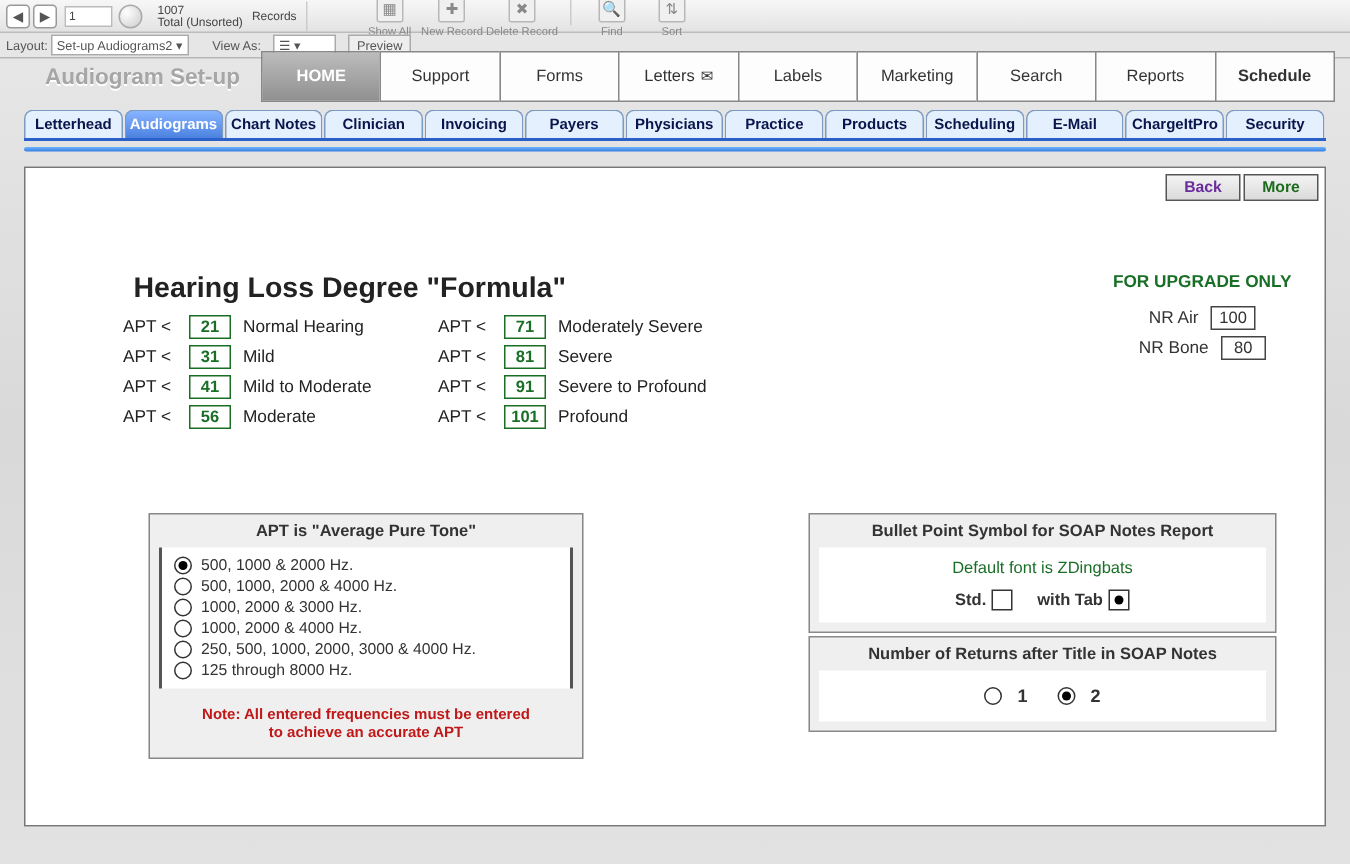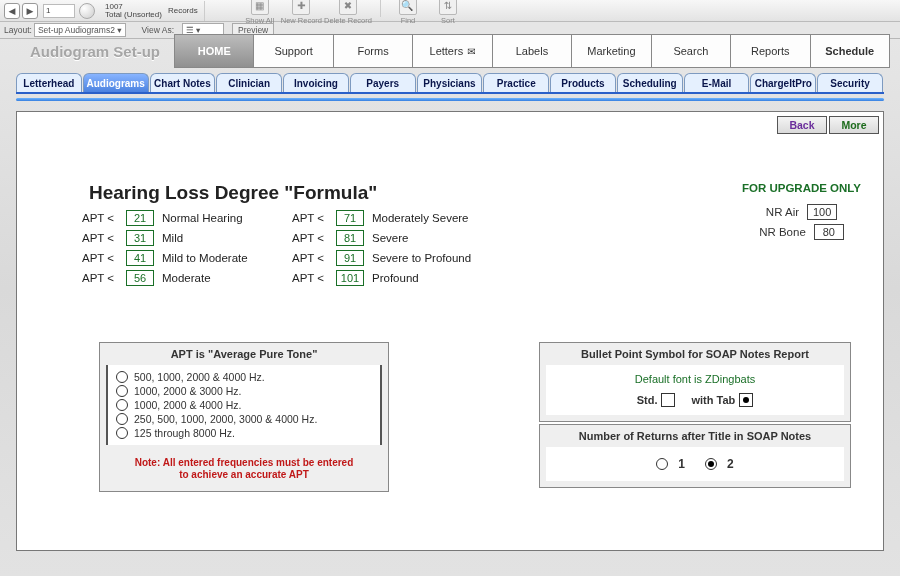--- a/index.html
+++ b/index.html
@@ -251,21 +251,21 @@
     align-items: center;
     margin-bottom: 4px;
   }
   .apt-row .lbl { width: 44px; }
   .apt-row .valbox {
     width: 26px; height: 14px;
     border: 1px solid #1a6f27;
     display: flex; align-items: center; justify-content: center;
     font-size: 11px;
     color: #1a6f27;
-    font-weight: normal;
+    font-weight: bold;
     margin-right: 8px;
     background:#fff;
   }
   .apt-row .desc { }
 
   .upgrade-block {
     position: absolute;
     right: 22px;
     top: 70px;
     font-size: 11.5px;
@@ -568,20 +568,24 @@
     <div class="upg-row">
       <span>NR Bone</span>
       <span class="valbox">80</span>
     </div>
   </div>
 
   <div class="apt-box">
     <div class="box-title">APT is "Average Pure Tone"</div>
     <div class="box-inner" id="apt-options">
         <div class="radio-row">
+          <span class="radio sel"></span>
+          <span>500, 1000 &amp; 2000 Hz.</span>
+        </div>
+        <div class="radio-row">
           <span class="radio"></span>
           <span>500, 1000, 2000 &amp; 4000 Hz.</span>
         </div>
         <div class="radio-row">
           <span class="radio"></span>
           <span>1000, 2000 &amp; 3000 Hz.</span>
         </div>
         <div class="radio-row">
           <span class="radio"></span>
           <span>1000, 2000 &amp; 4000 Hz.</span>

